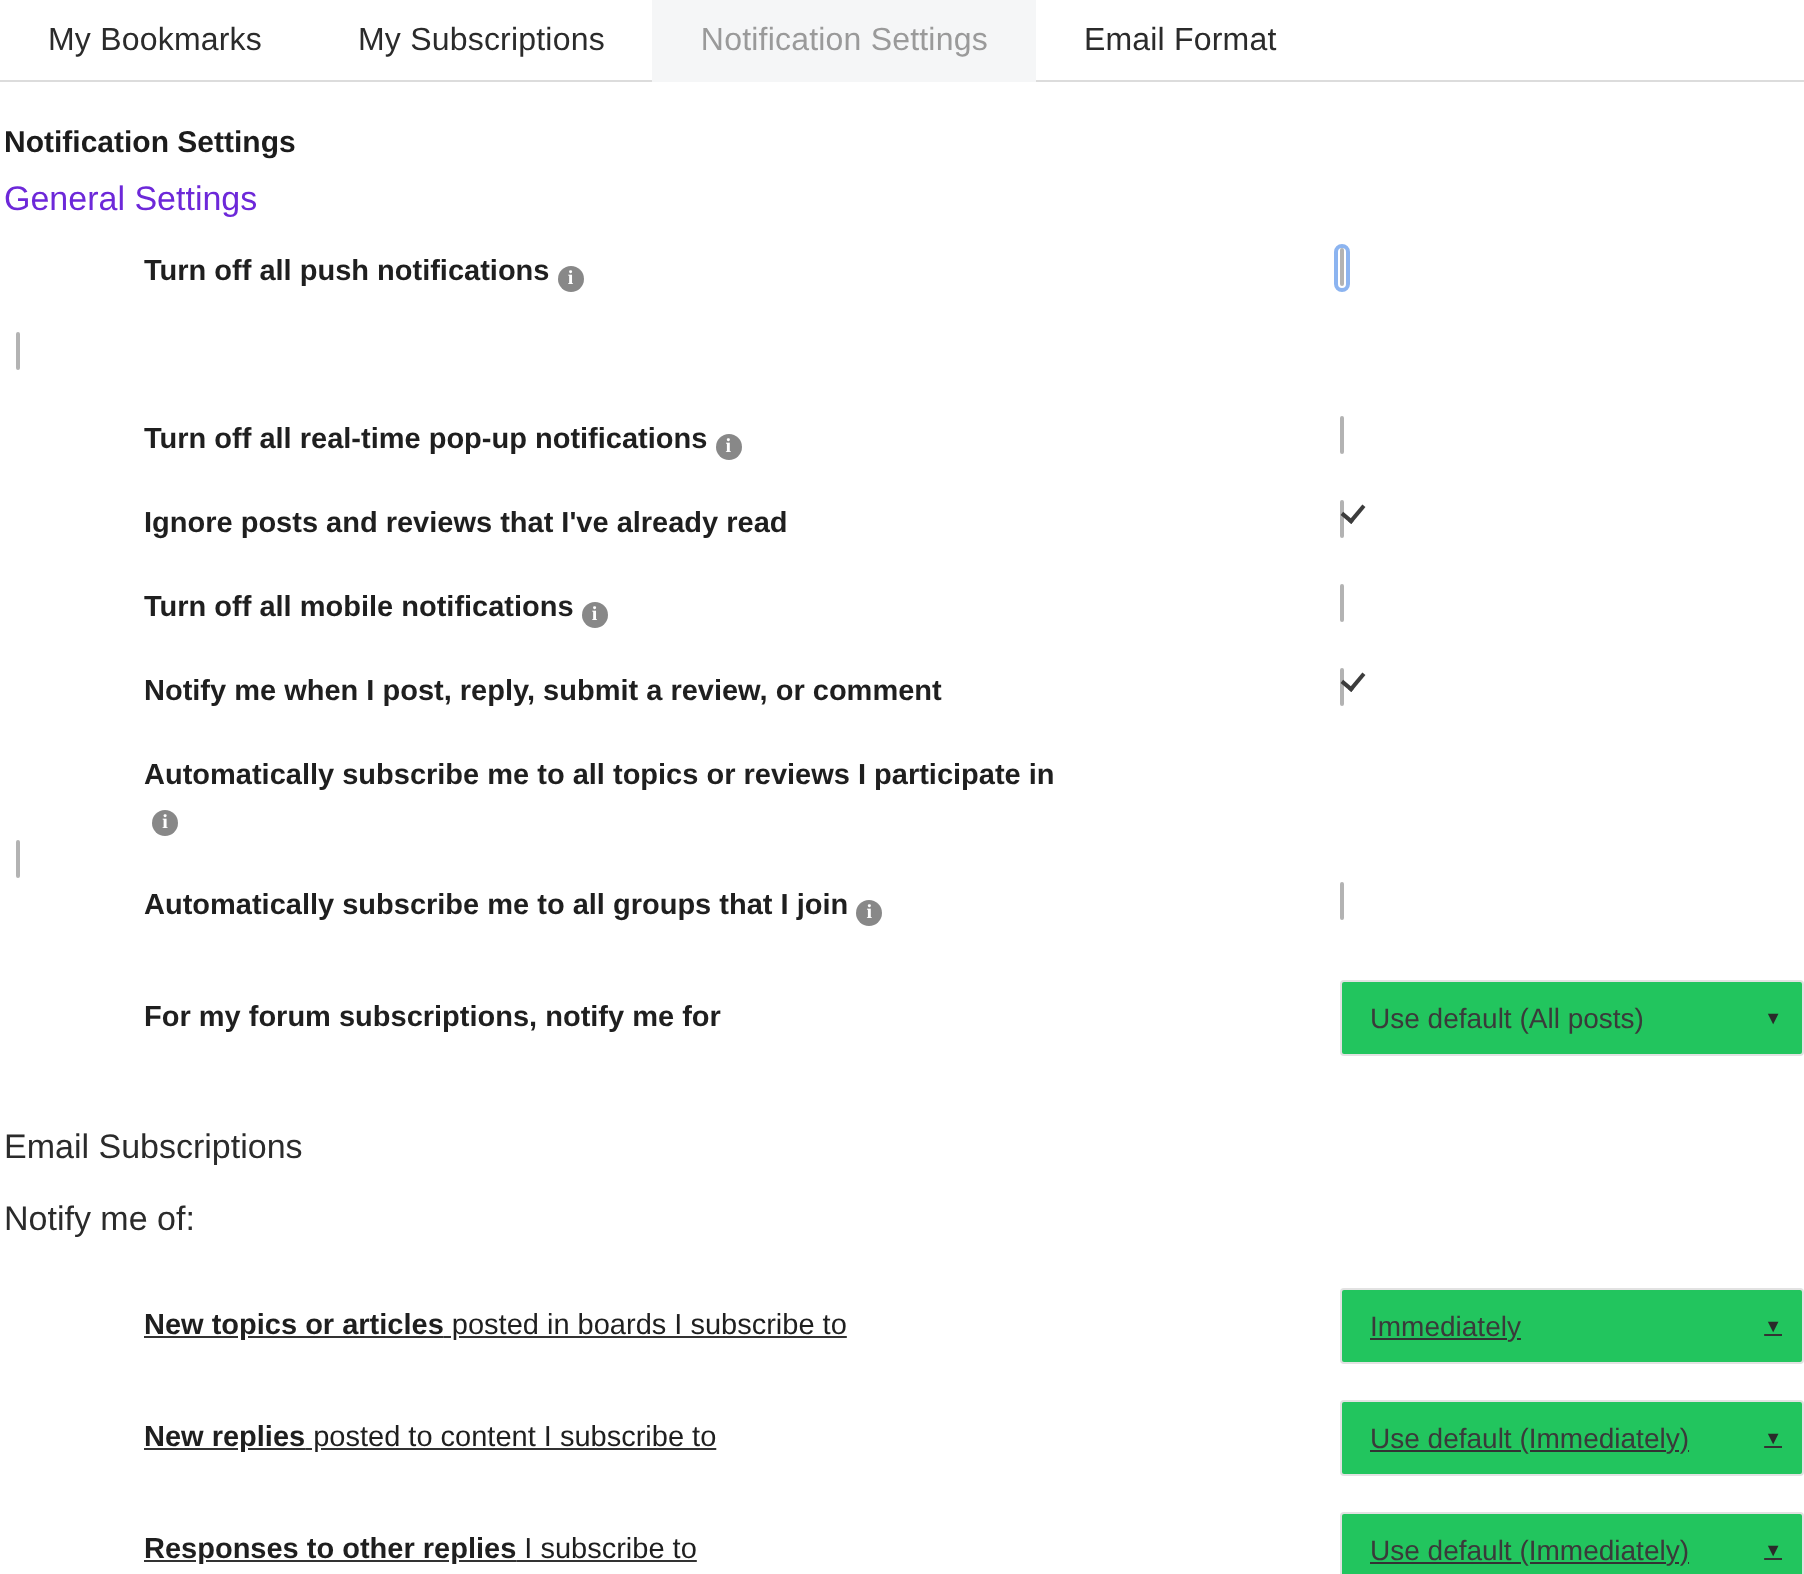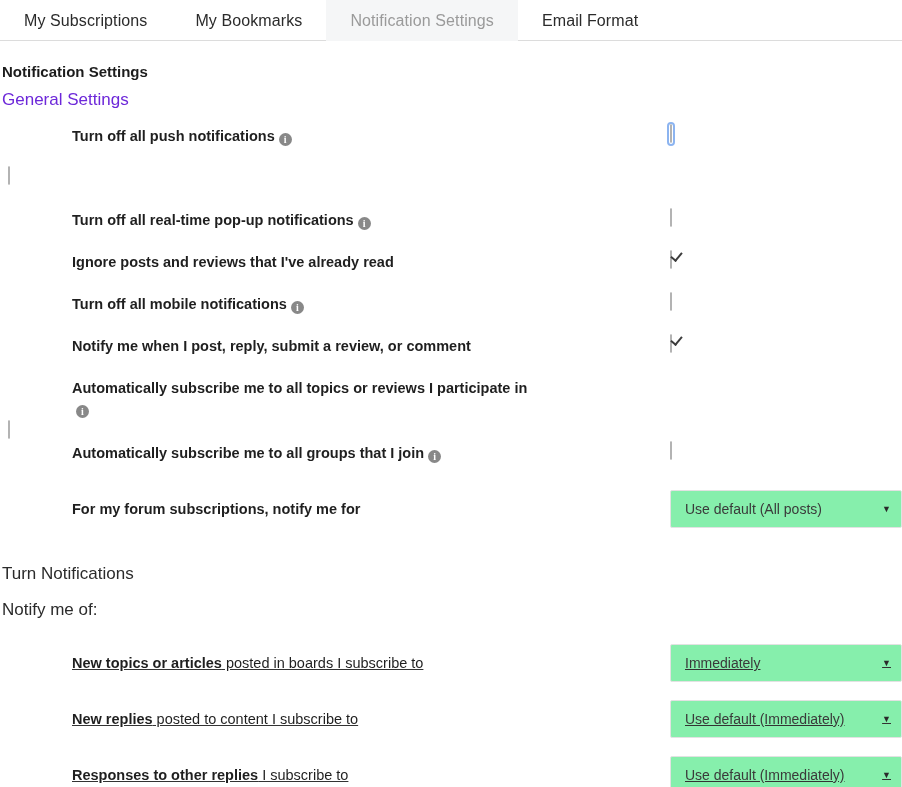--- a/index.html
+++ b/index.html
@@ -143,21 +143,21 @@
     border-right: 2px solid #3c3c3c;
     border-bottom: 2px solid #3c3c3c;
     transform: rotate(40deg);
   }
 
   
   .select {
     width: 239px;
     height: 38px;
     border: 1px solid #e2e2e2;
-    background: #86efac;
+    background: #22c55e;
     border-radius: 2px;
     display: flex;
     align-items: center;
     padding: 0 10px 0 14px;
     font-size: 14px;
     color: #3a3a3a;
     cursor: pointer;
     position: relative;
     font-family: "Liberation Sans", sans-serif;
     gap: 24px;
@@ -182,24 +182,24 @@
   .rows-bottom { margin-top: 14px; }
   .row.bottom-row { min-height: 56px; align-items: center; text-decoration: underline; }
   .row.bottom-row .row-label { padding-top: 0; }
   .row.bottom-row .row-ctrl { padding-top: 0; align-items: center; }
 </style>
 </head>
 <body>
 
 <div class="tabbar">
   <div class="tab">
+    <span>My Bookmarks</span>
+  </div>
+  <div class="tab">
     <span>My Subscriptions</span>
-  </div>
-  <div class="tab">
-    <span>My Bookmarks</span>
   </div>
   <div class="tab active">
     <span>Notification Settings</span>
   </div>
   <div class="tab">
     <span>Email Format</span>
   </div>
 </div>
 
 <div class="content">
@@ -304,21 +304,21 @@
           <span class="val">Use default (All posts)</span>
           <span class="arrow">▼</span>
         </div>
       </div>
     </div>
 
   </div>
 
   <div class="section-gap"></div>
 
-  <h2 class="h-sub2">Turn Notifications</h2>
+  <h2 class="h-sub2">Email Subscriptions</h2>
   <div class="section-gap-sm"></div>
   <h3 class="h-sub2">Notify me of:</h3>
 
   <div class="rows-bottom">
 
     <div class="row bottom-row">
       <div class="row-label">
         <span>New topics or articles</span><span class="reg"> posted in boards I subscribe to</span>
       </div>
       <div class="row-ctrl">

